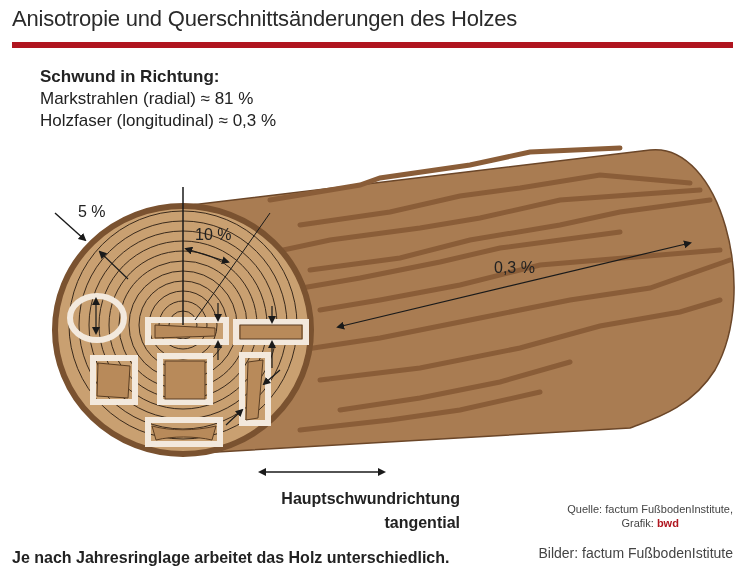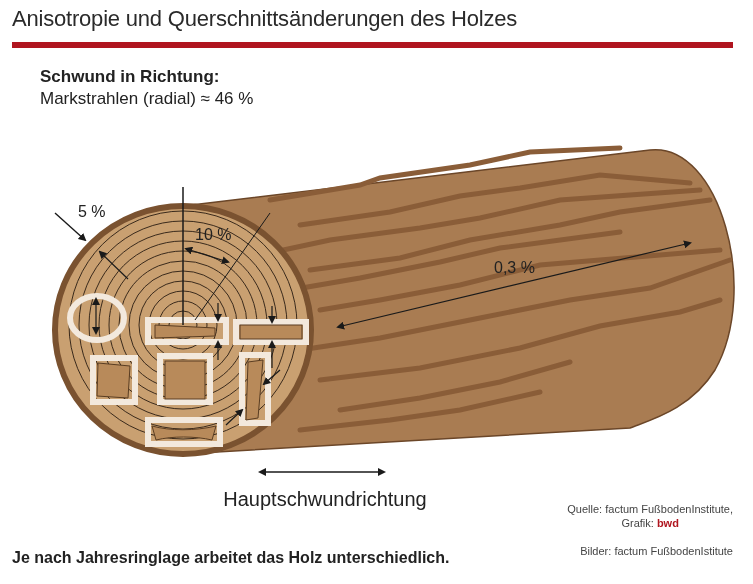--- a/index.html
+++ b/index.html
@@ -3,35 +3,36 @@
 <meta charset="utf-8">
 <style>
   html, body { margin:0; padding:0; background:#ffffff; }
   body { width:753px; height:584px; position:relative; overflow:hidden; font-family:"Liberation Sans", sans-serif; color:#222; }
   .title { position:absolute; left:12px; top:6px; font-size:22px; font-weight:normal; color:#2a2a2a; letter-spacing:-0.2px; }
   .rule { position:absolute; left:12px; top:42px; width:721px; height:6px; background:#b0151f; }
   .legend { position:absolute; left:12px; top:66px; font-size:17px; line-height:22px; color:#222;margin-left:28px; }
   .legend .head { font-weight:bold; }
   .diagram { position:absolute; left:0; top:0; }
   .lbl { position:absolute; font-size:16px; color:#222; }
-  .main-dir { position:absolute; left:190px; top:487px; width:270px; text-align:center; font-size:20px; font-weight:normal; line-height:24px; color:#222; }
+  .main-dir { position:absolute; left:190px; top:487px; width:270px; text-align:right; font-size:16px; font-weight:bold; line-height:24px; color:#222; }
   .caption { position:absolute; left:12px; top:549px; font-size:16px; font-weight:bold; color:#222; }
   .source { position:absolute; right:20px; top:502px; text-align:center; font-size:11px; line-height:14px; color:#444; }
   .source .brand { color:#b0151f; font-weight:bold; }
-  .images { position:absolute; right:20px; top:545px; font-size:11px; color:#444; }
+  .images { position:absolute; right:20px; top:545px; font-size:14px; color:#444; }
 </style>
 </head>
 <body>
 
 <div class="title">Anisotropie und Querschnittsänderungen des Holzes</div>
 <div class="rule"></div>
 
 <div class="legend">
   <div class="head">Schwund in Richtung:</div>
-  <div>Markstrahlen (radial) ≈ 46 %</div>
+  <div>Markstrahlen (radial) ≈ 81 %</div>
+  <div>Holzfaser (longitudinal) ≈ 0,3 %</div>
 </div>
 
 <svg class="diagram" width="753" height="584" viewBox="0 0 753 584">
   <defs>
     <marker id="ah" markerWidth="8" markerHeight="8" refX="6" refY="4" orient="auto" markerUnits="userSpaceOnUse">
       <path d="M0,0 L8,4 L0,8 z" fill="#1a1a1a"></path>
     </marker>
     <marker id="ahs" markerWidth="8" markerHeight="8" refX="2" refY="4" orient="auto-start-reverse" markerUnits="userSpaceOnUse">
       <path d="M0,0 L8,4 L0,8 z" fill="#1a1a1a"></path>
     </marker>
@@ -112,20 +113,21 @@
 
   <line x1="264" y1="472" x2="384" y2="472" stroke="#1a1a1a" stroke-width="1.5" marker-end="url(#ah)" marker-start="url(#ahs)"></line>
 </svg>
 
 <div class="lbl" style="left:78px;top:203px;">5 %</div>
 <div class="lbl" style="left:195px;top:226px;">10 %</div>
 <div class="lbl" style="left:494px;top:259px;text-align:center;">0,3 %</div>
 
 <div class="main-dir">
   <div>Hauptschwundrichtung</div>
+  <div>tangential</div>
 </div>
 
 <div class="caption">Je nach Jahresringlage arbeitet das Holz unterschiedlich.</div>
 
 <div class="source">
   <div>Quelle: factum FußbodenInstitute,</div>
   <div><span>Grafik: </span><span class="brand">bwd</span></div>
 </div>
 <div class="images">Bilder: factum FußbodenIstitute</div>
 

